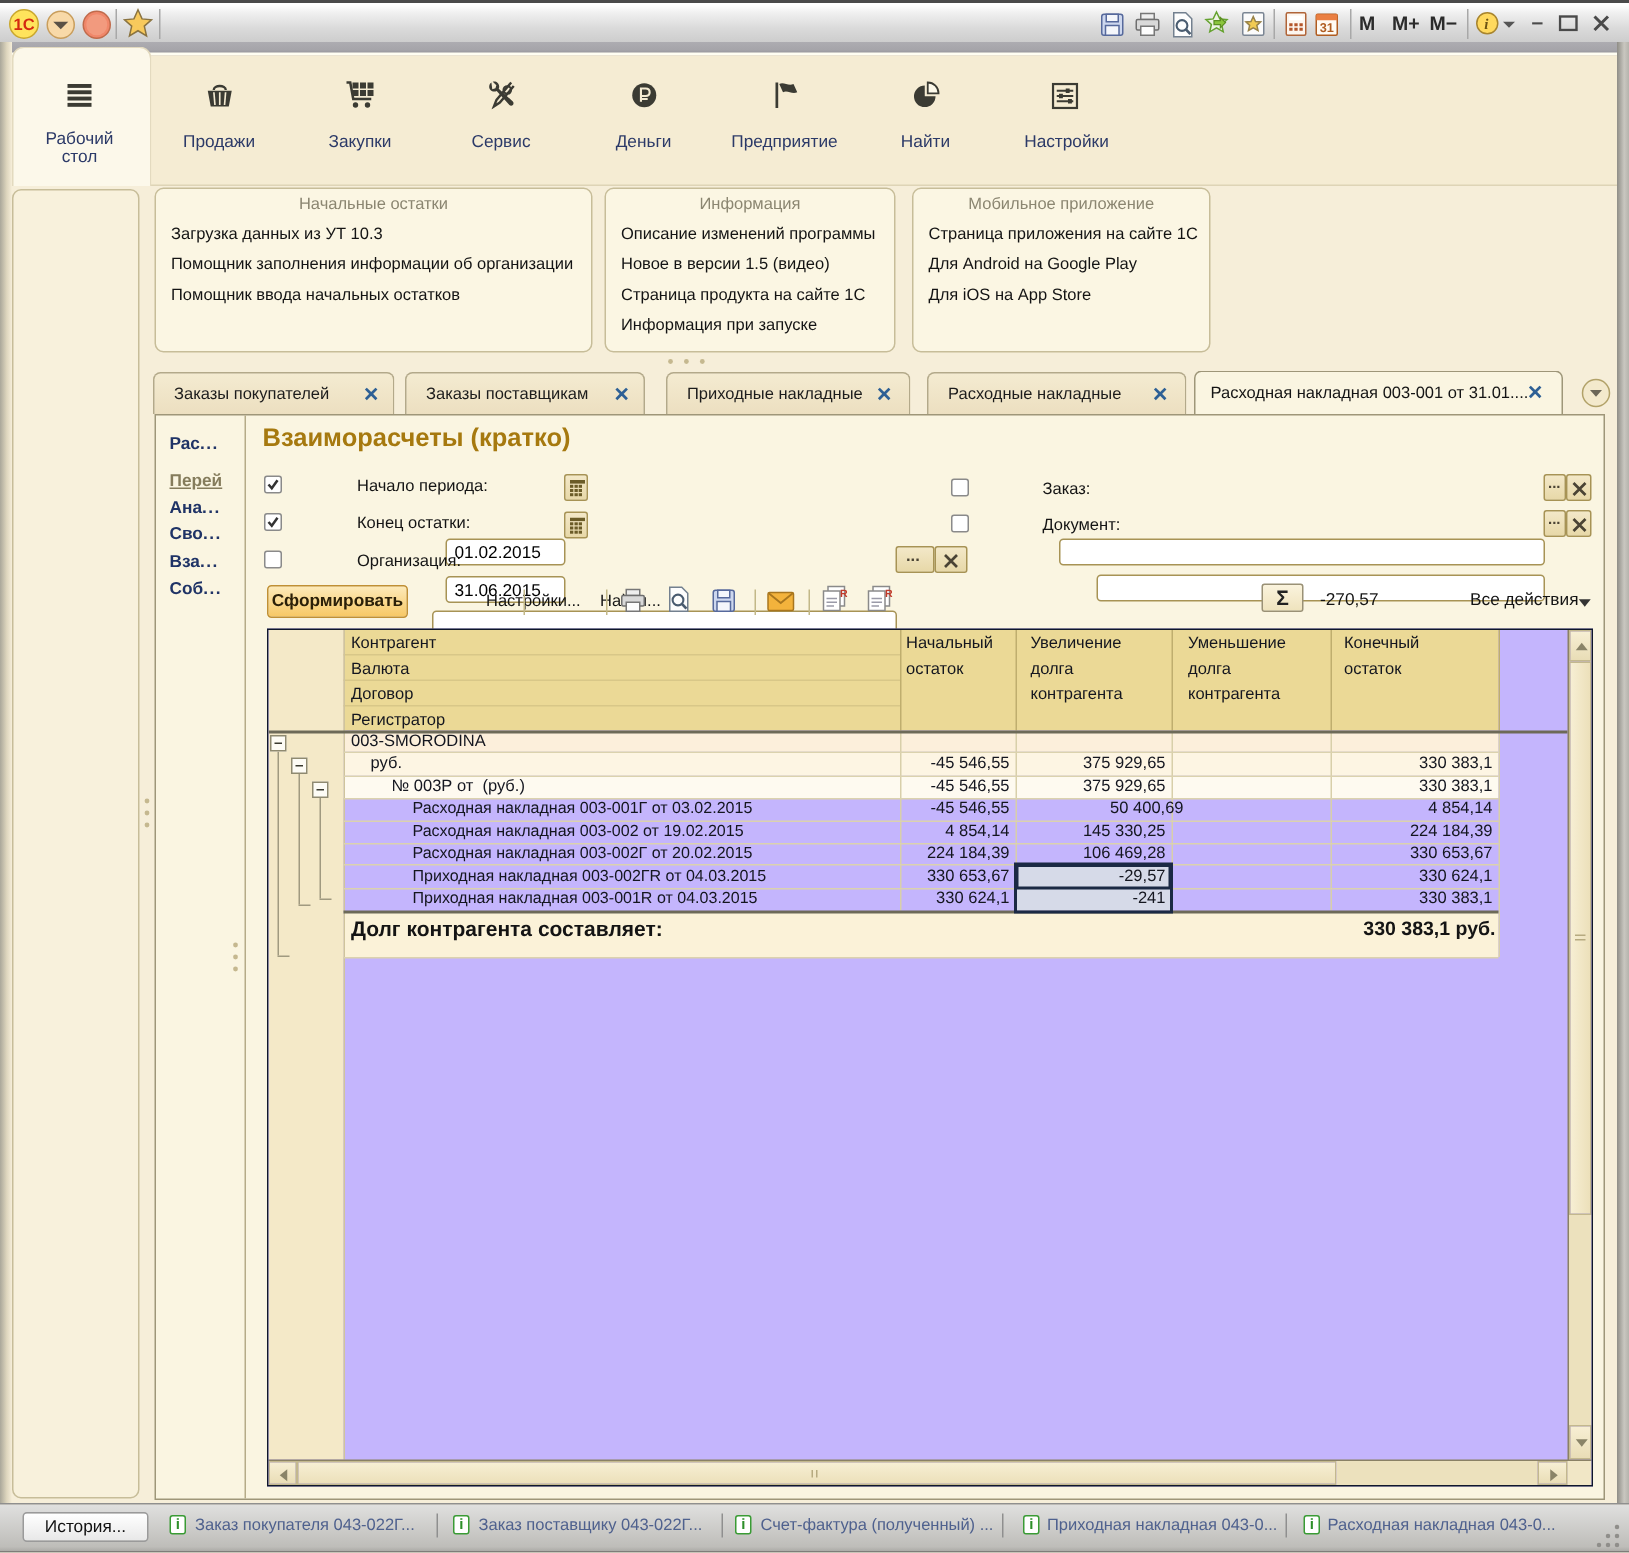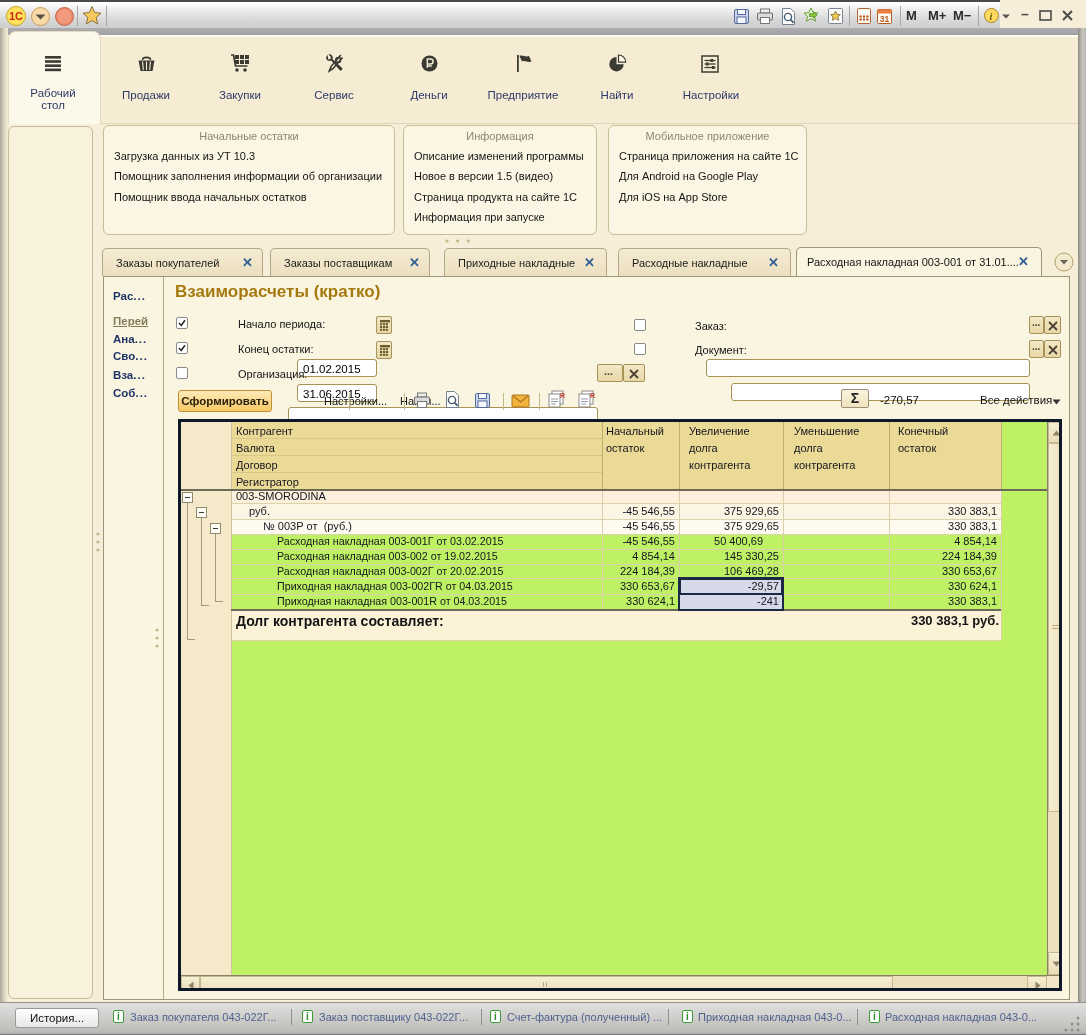--- a/index.html
+++ b/index.html
@@ -1,20 +1,20 @@
 <!DOCTYPE html>
 <html><head>
 <meta charset="utf-8">
 <style>
 * { margin:0; padding:0; box-sizing:border-box; }
 html,body { width:1086px; height:1035px; overflow:hidden; }
 body { font-family:"Liberation Sans", sans-serif; position:relative; background:#f6eed9; }
 .abs { position:absolute; }
 
-#titlebar { position:absolute; left:0; top:0; width:1000px; height:28px;
+#titlebar { position:absolute; left:0; top:0; width:1086px; height:28px;
   background:linear-gradient(#ffffff 5%, #f0f0f0 25%, #dadada 65%, #cdcdcd);
   border-top:2px solid #4a4a4a;padding-left:48px; }
 #titlebar .ttxt { position:absolute; left:117px; top:8px; font-size:11px; color:#101010; }
 .tsep { position:absolute; top:4px; width:1px; height:20px; background:#a8a8a8; }
 
 #topstrip { position:absolute; left:0; top:28px; width:1086px; height:9px;
   background:linear-gradient(#adacb1, #a5a4a9 60%, #8b8a90); }
 #topstrip:after { content:""; position:absolute; left:0; top:7px; width:1086px; height:2px; background:#fffef2; }
 
 #ribbon { position:absolute; left:0; top:37px; width:1086px; height:87px;
@@ -39,21 +39,21 @@
 #content { position:absolute; left:103px; top:276px; width:967px; height:724px;
   background:#faf5e1; border:1px solid #9e9679; }
 
 .fld { position:absolute; background:#fff; border:1px solid #a79355; border-radius:3px;margin-top:43px; }
 .fbtn { position:absolute; background:linear-gradient(#f3e8c8,#e7d8a8); border:1px solid #a79355; border-radius:2px; }
 .cb { position:absolute; width:12px; height:12px; background:#fff; border:1px solid #8a8a8a; border-radius:2px; }
 .lbl { position:absolute; font-size:11px; color:#141414; white-space:nowrap;margin-left:44px; }
 .navlink { position:absolute; left:9px; font-size:11.5px; font-weight:bold; color:#1f3366; }
 
 #tbl { position:absolute; left:74px; top:142px; width:884px; height:572px;
-  background:#bef264; border:3px solid #0f172a; overflow:hidden; }
+  background:#c4b5fd; border:1px solid #0f172a; overflow:hidden; }
 .hl { position:absolute; height:1px; }
 .vl { position:absolute; width:1px; }
 .tc { position:absolute; font-size:11px; color:#14161f; white-space:nowrap; }
 .num { position:absolute; font-size:11px; color:#14161f; text-align:right; }
 .exp { position:absolute; width:11px; height:11px; background:#fdfcf5; border:1px solid #8f8a70; }
 .exp i { position:absolute; left:2px; top:4px; width:5px; height:1px; background:#3a3a30; }
 .sbtn { position:absolute; background:linear-gradient(#f7efd4,#e9ddb6); border:1px solid #c3b88e; }
 
 #statusbar { position:absolute; left:0; top:1002px; width:1086px; height:33px;
   background:linear-gradient(#e0e0df, #bebdb9 88%, #a6a5a1);
@@ -503,21 +503,21 @@
     <div class="abs" style="left:498.5px;top:156.5px;width:103px;height:30px;background:#d6dae8"></div>
     <div class="abs" style="left:497px;top:155px;width:106px;height:33.5px;border:2px solid #1b2944"></div>
     <div class="abs" style="left:498px;top:156px;width:104px;height:16.5px;border:2px solid #1b2944"></div>
     <div class="num" style="left:421px;top:82.5px;width:73px">-45 546,55</div>
     <div class="num" style="left:498px;top:82.5px;width:100px">375 929,65</div>
     <div class="num" style="left:708px;top:82.5px;width:108px">330 383,1</div>
     <div class="num" style="left:421px;top:97.5px;width:73px">-45 546,55</div>
     <div class="num" style="left:498px;top:97.5px;width:100px">375 929,65</div>
     <div class="num" style="left:708px;top:97.5px;width:108px">330 383,1</div>
     <div class="num" style="left:421px;top:113px;width:73px">-45 546,55</div>
-    <div class="num" style="left:498px;top:113px;width:84px">50 400,69</div>
+    <div class="num" style="left:498px;top:113px;width:112px">50 400,69</div>
     <div class="num" style="left:708px;top:113px;width:108px">4 854,14</div>
     <div class="num" style="left:421px;top:127.5px;width:73px">4 854,14</div>
     <div class="num" style="left:498px;top:127.5px;width:100px">145 330,25</div>
     <div class="num" style="left:708px;top:127.5px;width:108px">224 184,39</div>
     <div class="num" style="left:421px;top:142.5px;width:73px">224 184,39</div>
     <div class="num" style="left:498px;top:142.5px;width:100px">106 469,28</div>
     <div class="num" style="left:708px;top:142.5px;width:108px">330 653,67</div>
     <div class="num" style="left:421px;top:157.5px;width:73px">330 653,67</div>
     <div class="num" style="left:498px;top:157.5px;width:100px">-29,57</div>
     <div class="num" style="left:708px;top:157.5px;width:108px">330 624,1</div>

